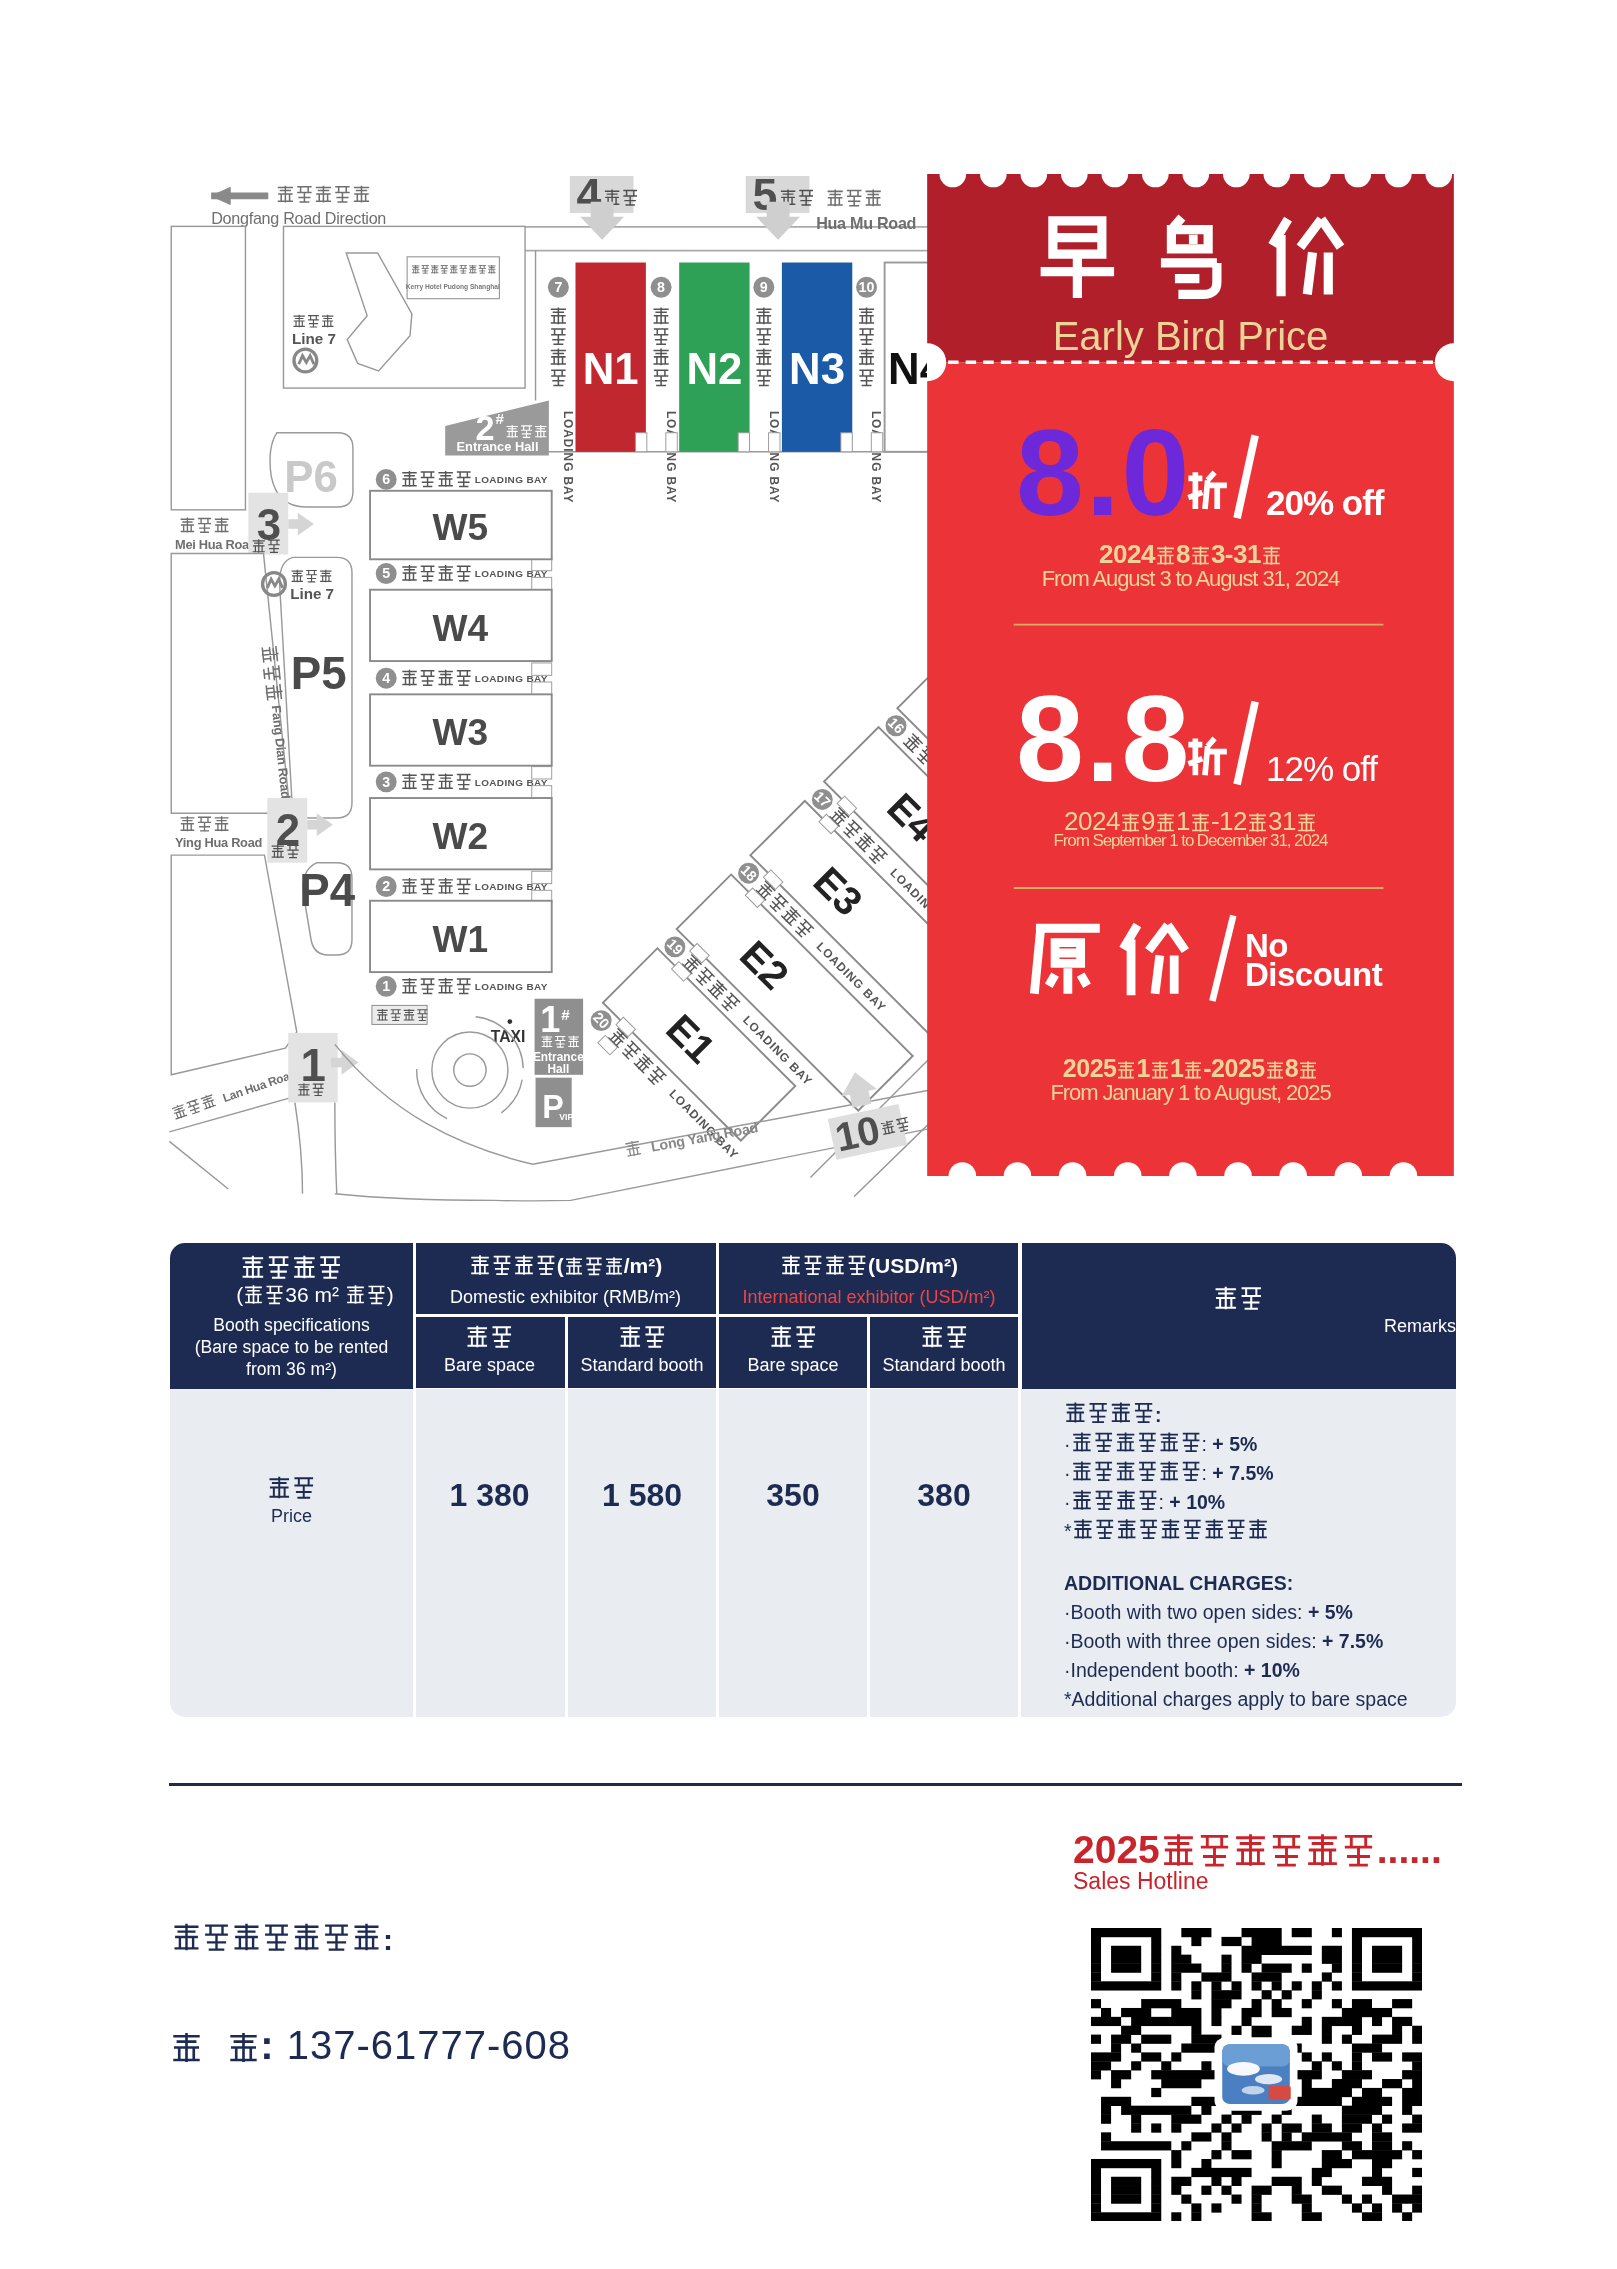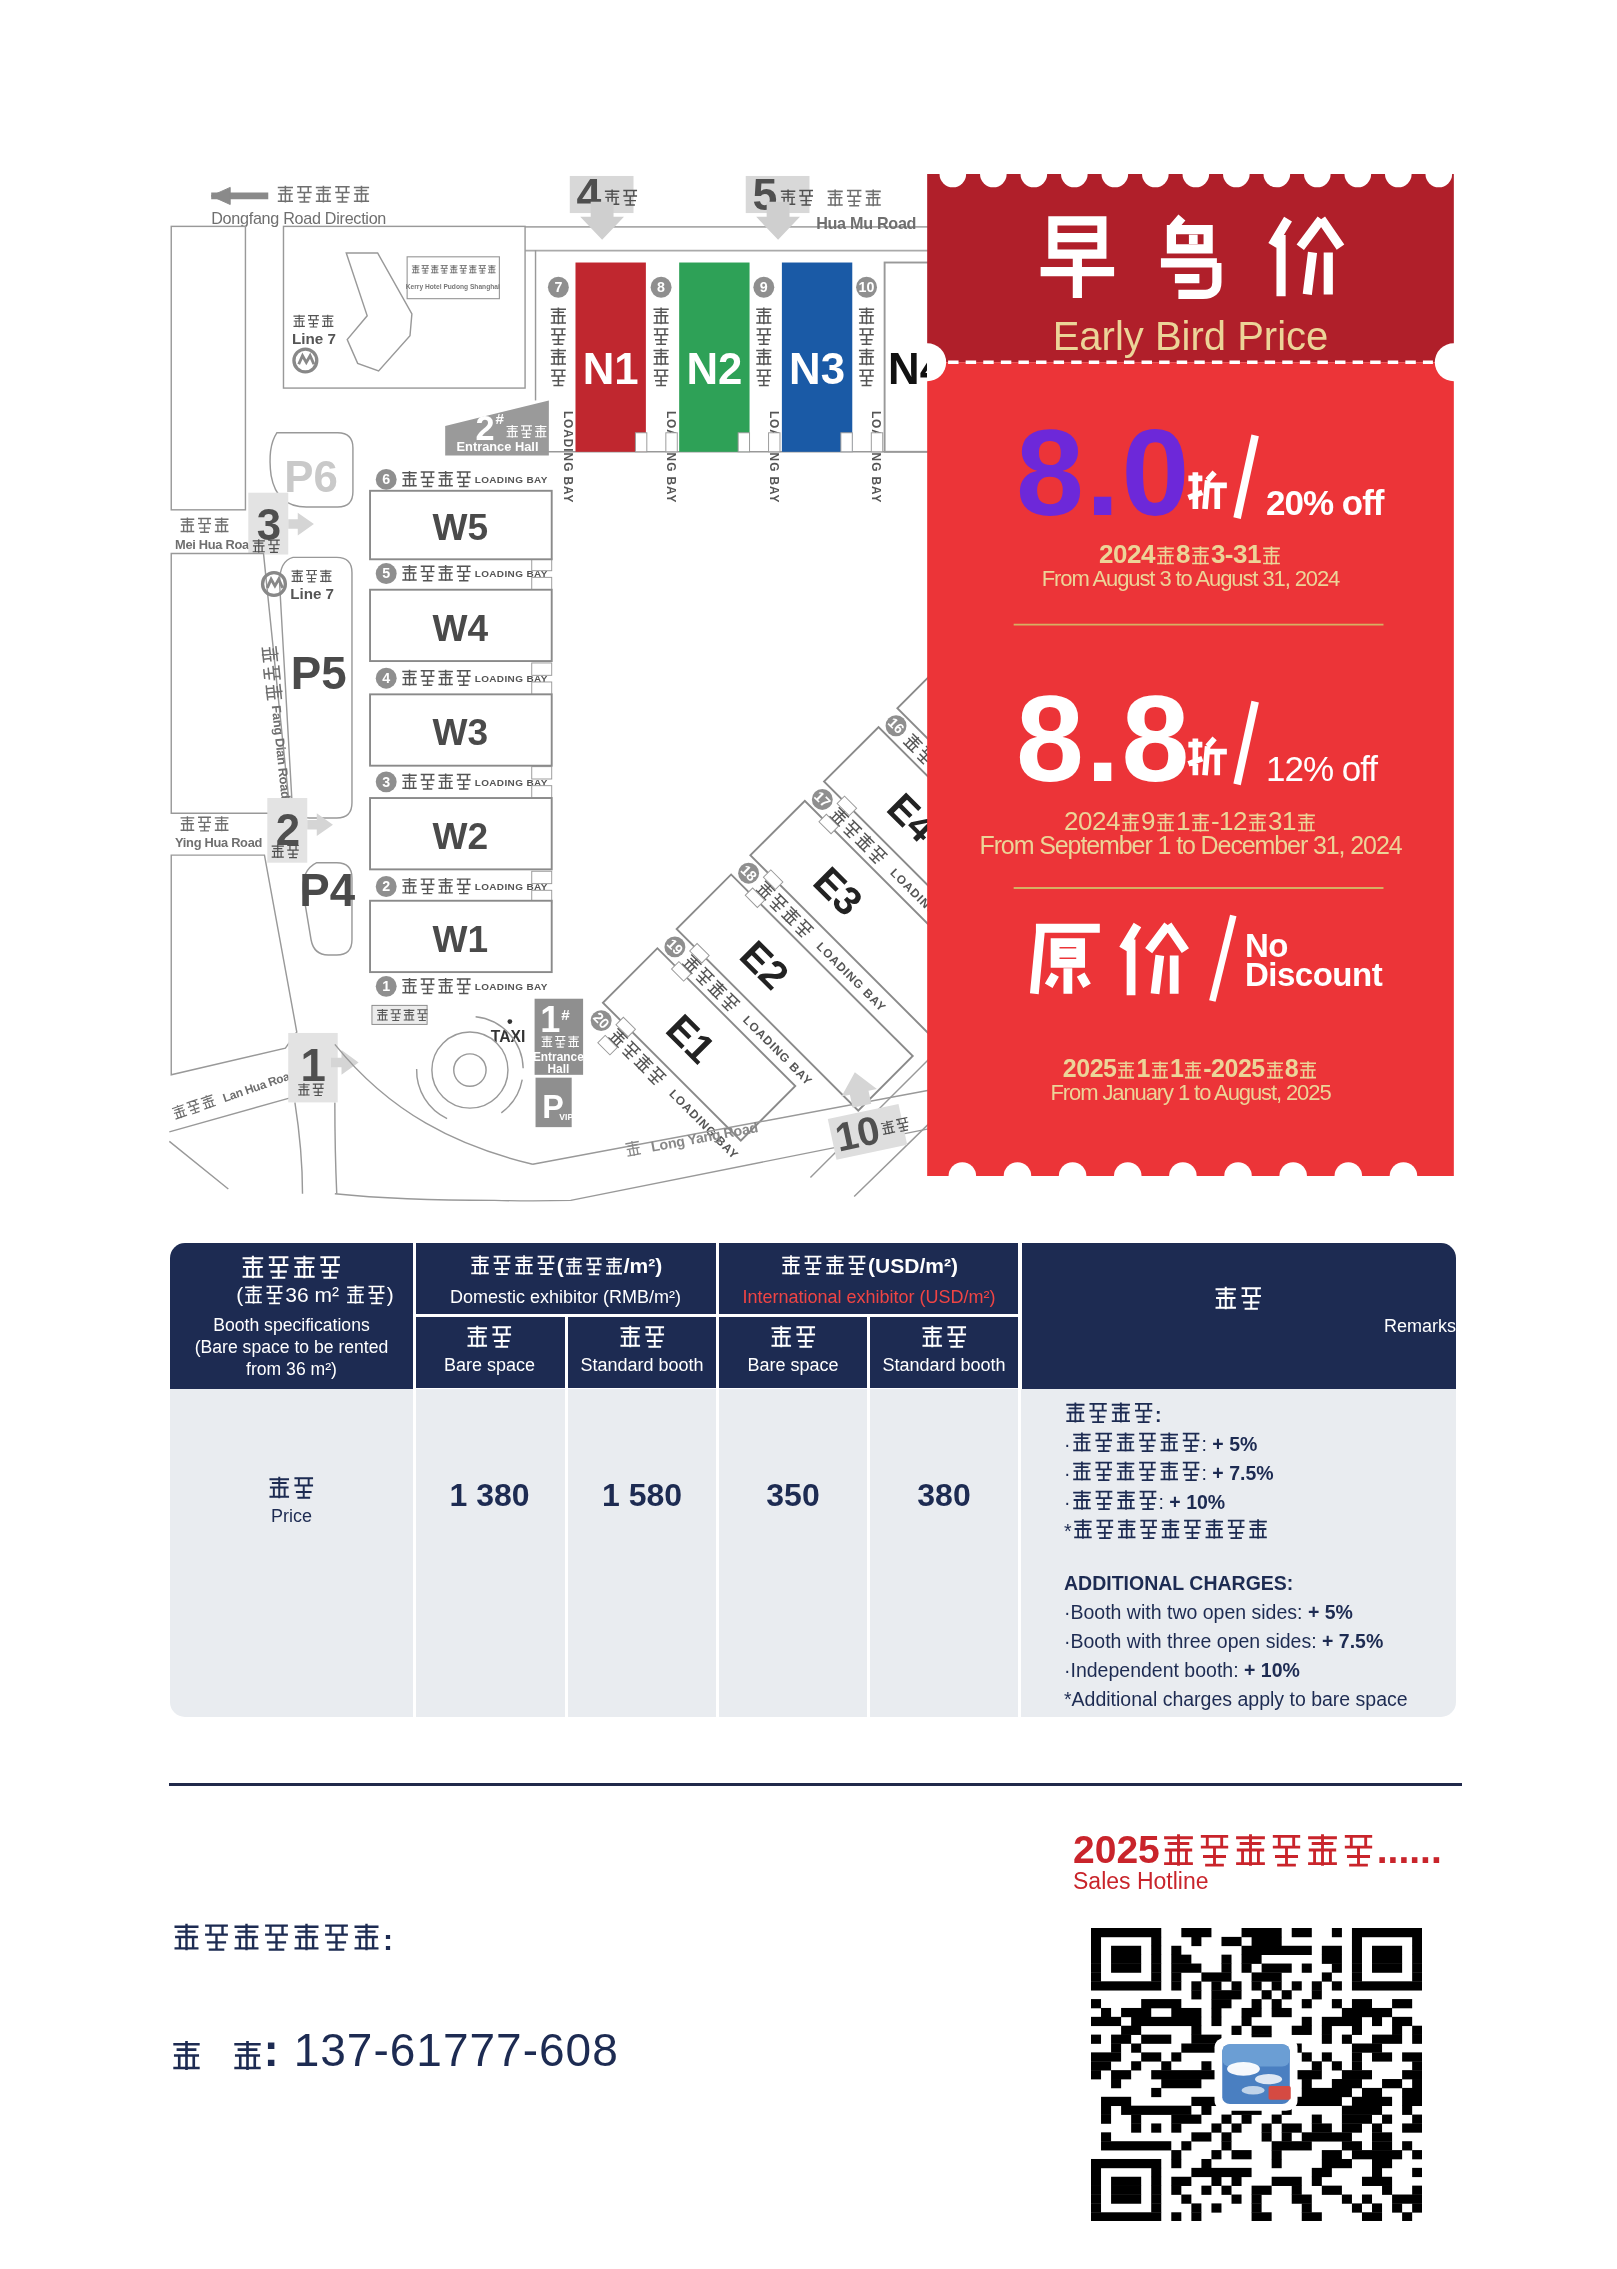--- a/index.html
+++ b/index.html
@@ -676,21 +676,21 @@
         <use href="#cc1" x="0" stroke-width="8"></use>
       </svg>9<svg style="display:inline-block;width:21px;height:21px;vertical-align:-0.12em;color:#ecd498" viewBox="0 0 100 100">
         <use href="#cc1" x="0" stroke-width="8"></use>
       </svg>1<svg style="display:inline-block;width:21px;height:21px;vertical-align:-0.12em;color:#ecd498" viewBox="0 0 100 100">
         <use href="#cc1" x="0" stroke-width="8"></use>
       </svg>-12<svg style="display:inline-block;width:21px;height:21px;vertical-align:-0.12em;color:#ecd498" viewBox="0 0 100 100">
         <use href="#cc1" x="0" stroke-width="8"></use>
       </svg>31<svg style="display:inline-block;width:21px;height:21px;vertical-align:-0.12em;color:#ecd498" viewBox="0 0 100 100">
         <use href="#cc1" x="0" stroke-width="8"></use>
       </svg></div>
- <div class="abs tick-gold" style="top:657px;font-size:25px;letter-spacing:-1.1px">From September 1 to December 31, 2024</div>
+ <div class="abs tick-gold" style="top:657px;font-size:17px;letter-spacing:-1.1px">From September 1 to December 31, 2024</div>
 
  <div class="abs" style="left:318px;top:758px;font-size:33px;font-weight:bold;color:#fff;line-height:28.5px;letter-spacing:-0.5px">No<br>Discount</div>
 
  <div class="abs tick-gold" style="top:880px;font-size:25px;font-weight:bold;letter-spacing:-0.5px">2025<svg style="display:inline-block;width:20px;height:20px;vertical-align:-0.12em;color:#ecd498" viewBox="0 0 100 100">
         <use href="#cc1" x="0" stroke-width="8"></use>
       </svg>1<svg style="display:inline-block;width:20px;height:20px;vertical-align:-0.12em;color:#ecd498" viewBox="0 0 100 100">
         <use href="#cc1" x="0" stroke-width="8"></use>
       </svg>1<svg style="display:inline-block;width:20px;height:20px;vertical-align:-0.12em;color:#ecd498" viewBox="0 0 100 100">
         <use href="#cc1" x="0" stroke-width="8"></use>
       </svg>-2025<svg style="display:inline-block;width:20px;height:20px;vertical-align:-0.12em;color:#ecd498" viewBox="0 0 100 100">
@@ -863,21 +863,21 @@
 <div class="abs" style="left:170px;top:1922px"><svg style="display:inline-block;width:213px;height:30px;vertical-align:-0.12em;color:#1d2b52" viewBox="0 0 700 100">
       <use href="#cc1" x="0" stroke-width="8"></use>
       <use href="#cc2" x="100" stroke-width="8"></use>
       <use href="#cc1" x="200" stroke-width="8"></use>
       <use href="#cc2" x="300" stroke-width="8"></use>
       <use href="#cc1" x="400" stroke-width="8"></use>
       <use href="#cc2" x="500" stroke-width="8"></use>
       <use href="#cc1" x="600" stroke-width="8"></use>
     </svg><span style="color:#1d2b52;font-weight:bold;font-size:30px">:</span></div>
 
-<div class="abs" style="left:170px;top:2023px;color:#1d2b52;font-size:46px;letter-spacing:1px"><svg style="display:inline-block;width:33px;height:33px;vertical-align:-0.12em;color:#1d2b52" viewBox="0 0 100 100">
+<div class="abs" style="left:170px;top:2023px;color:#1d2b52;font-size:40px;letter-spacing:1px"><svg style="display:inline-block;width:33px;height:33px;vertical-align:-0.12em;color:#1d2b52" viewBox="0 0 100 100">
       <use href="#cc1" x="0" stroke-width="8"></use>
     </svg>&nbsp;&nbsp;<svg style="display:inline-block;width:33px;height:33px;vertical-align:-0.12em;color:#1d2b52" viewBox="0 0 100 100">
       <use href="#cc1" x="0" stroke-width="8"></use>
     </svg><span style="font-weight:bold">:</span>&nbsp;137-61777-608</div>
 
 <svg class="abs" style="left:1091px;top:1928px" width="331" height="293" viewBox="0 0 343 343" preserveAspectRatio="none">
  <rect width="343" height="343" fill="#fff"></rect>
  <g fill="#000">
       <rect x="0.0" y="0.0" width="72.8" height="10.8"></rect>
       <rect x="93.6" y="0.0" width="31.2" height="10.8"></rect>

